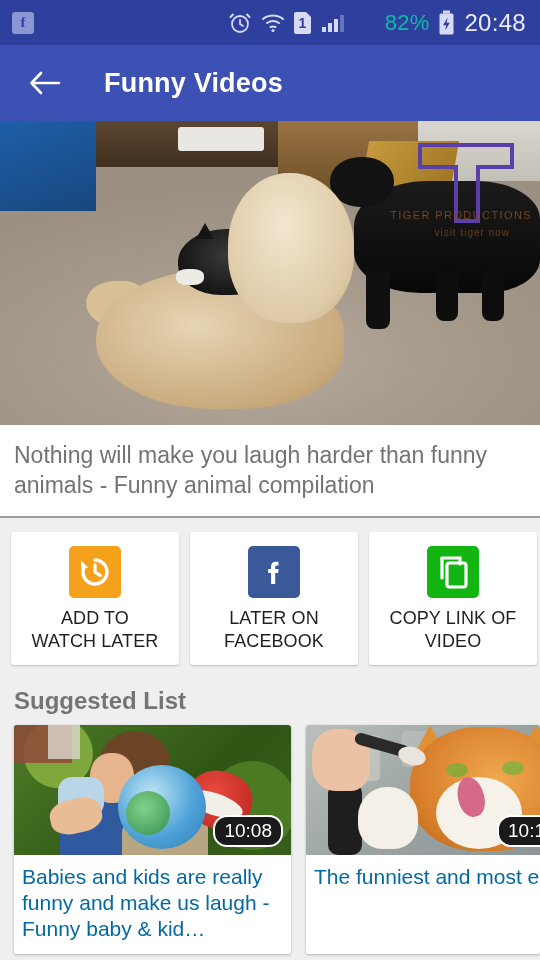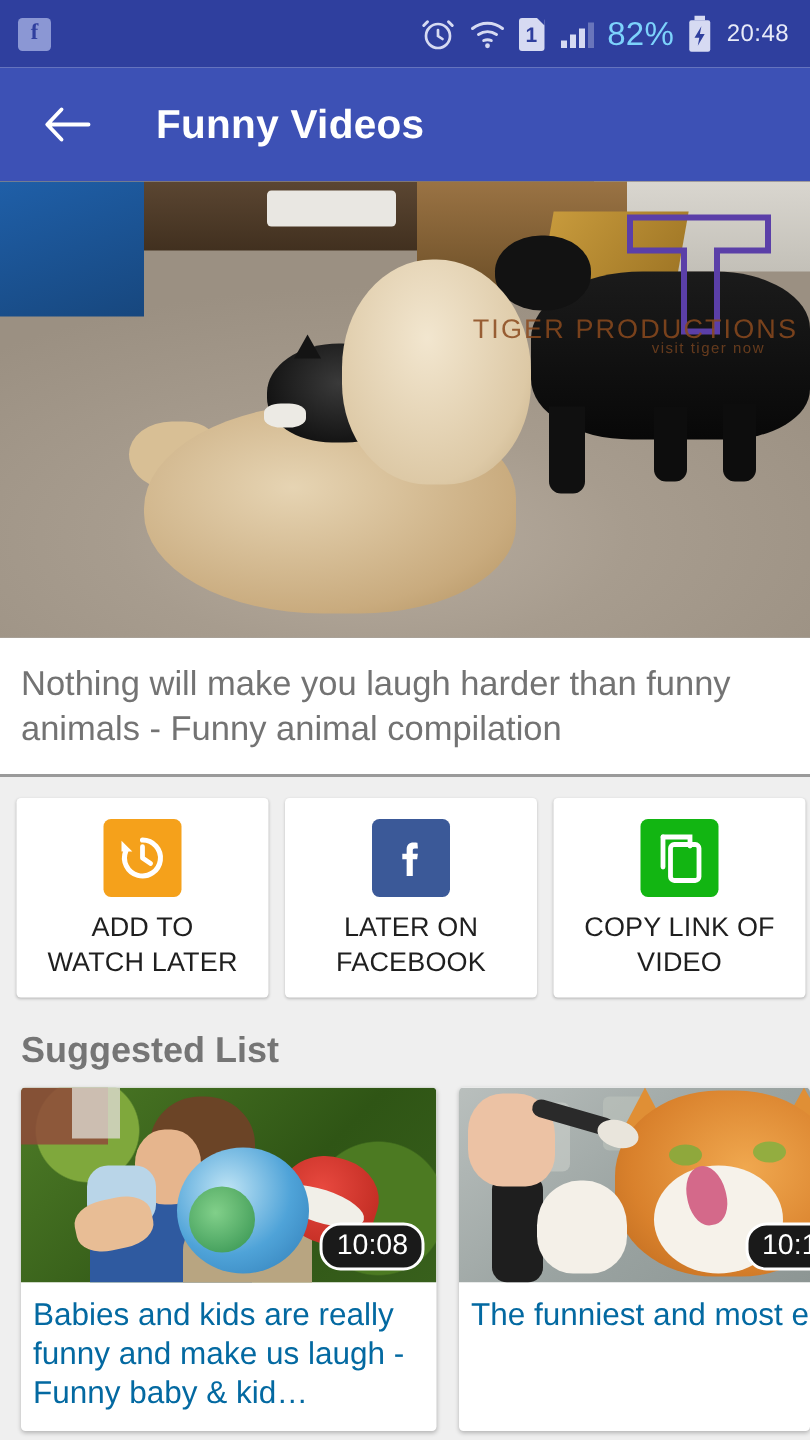--- a/index.html
+++ b/index.html
@@ -24,22 +24,22 @@
   .fb-notif {
     width:22px; height:22px; border-radius:3px;
     background:#8B97D4; display:flex; align-items:center; justify-content:center;
   }
   .fb-notif span {
     color:#2F3F9E; font-weight:bold; font-size:15px;
     font-family:"Liberation Serif", serif; line-height:1;
   }
 
   .ic { display:block; }
-  .sb-text { font-size:22px; color:#7dd3fc; letter-spacing:0.2px; }
-  .sb-time { font-size:16px; color:#E8EBF8; letter-spacing:0.3px; }
+  .sb-text { font-size:22px; color:#14b8a6; letter-spacing:0.2px;margin-left:32px; }
+  .sb-time { font-size:24px; color:#E8EBF8; letter-spacing:0.3px; }
 
   .sim-badge {
     width:17px; height:22px; background:#D6DAF2; border-radius:2px;
     color:#2F3F9E; font-size:14px; font-weight:bold;
     display:flex; align-items:center; justify-content:center;
     position:relative;
   }
   .sim-badge::after {
     content:""; position:absolute; top:0; right:0;
     border-top:5px solid #2F3F9E; border-left:5px solid transparent;
@@ -137,21 +137,21 @@
   }
   .cat-leg1 { position:absolute; left:366px; top:150px; width:24px; height:58px; background:#101010; border-radius:0 0 8px 8px; }
   .cat-leg2 { position:absolute; left:436px; top:150px; width:22px; height:50px; background:#0d0d0d; border-radius:0 0 8px 8px; }
   .cat-leg3 { position:absolute; left:482px; top:148px; width:22px; height:52px; background:#0d0d0d; border-radius:0 0 8px 8px; }
   
   .wm-t {
     position:absolute; right:22px; top:18px; width:106px; height:86px;
   }
   .wm-text {
     position:absolute; right:8px; top:88px;
-    color:#8B4A1E; font-size:18px; letter-spacing:1.4px;
+    color:#8B4A1E; font-size:11px; letter-spacing:1.4px;
     font-family:"Liberation Sans", sans-serif; opacity:0.85; white-space:nowrap;
   }
   .wm-text2 {
     position:absolute; right:30px; top:106px;
     color:#7a4520; font-size:10px; letter-spacing:1px; opacity:0.8; white-space:nowrap;
   }
 
   
   .video-title-box {
     background:#FFFFFF; padding:15px 14px 16px 14px;

